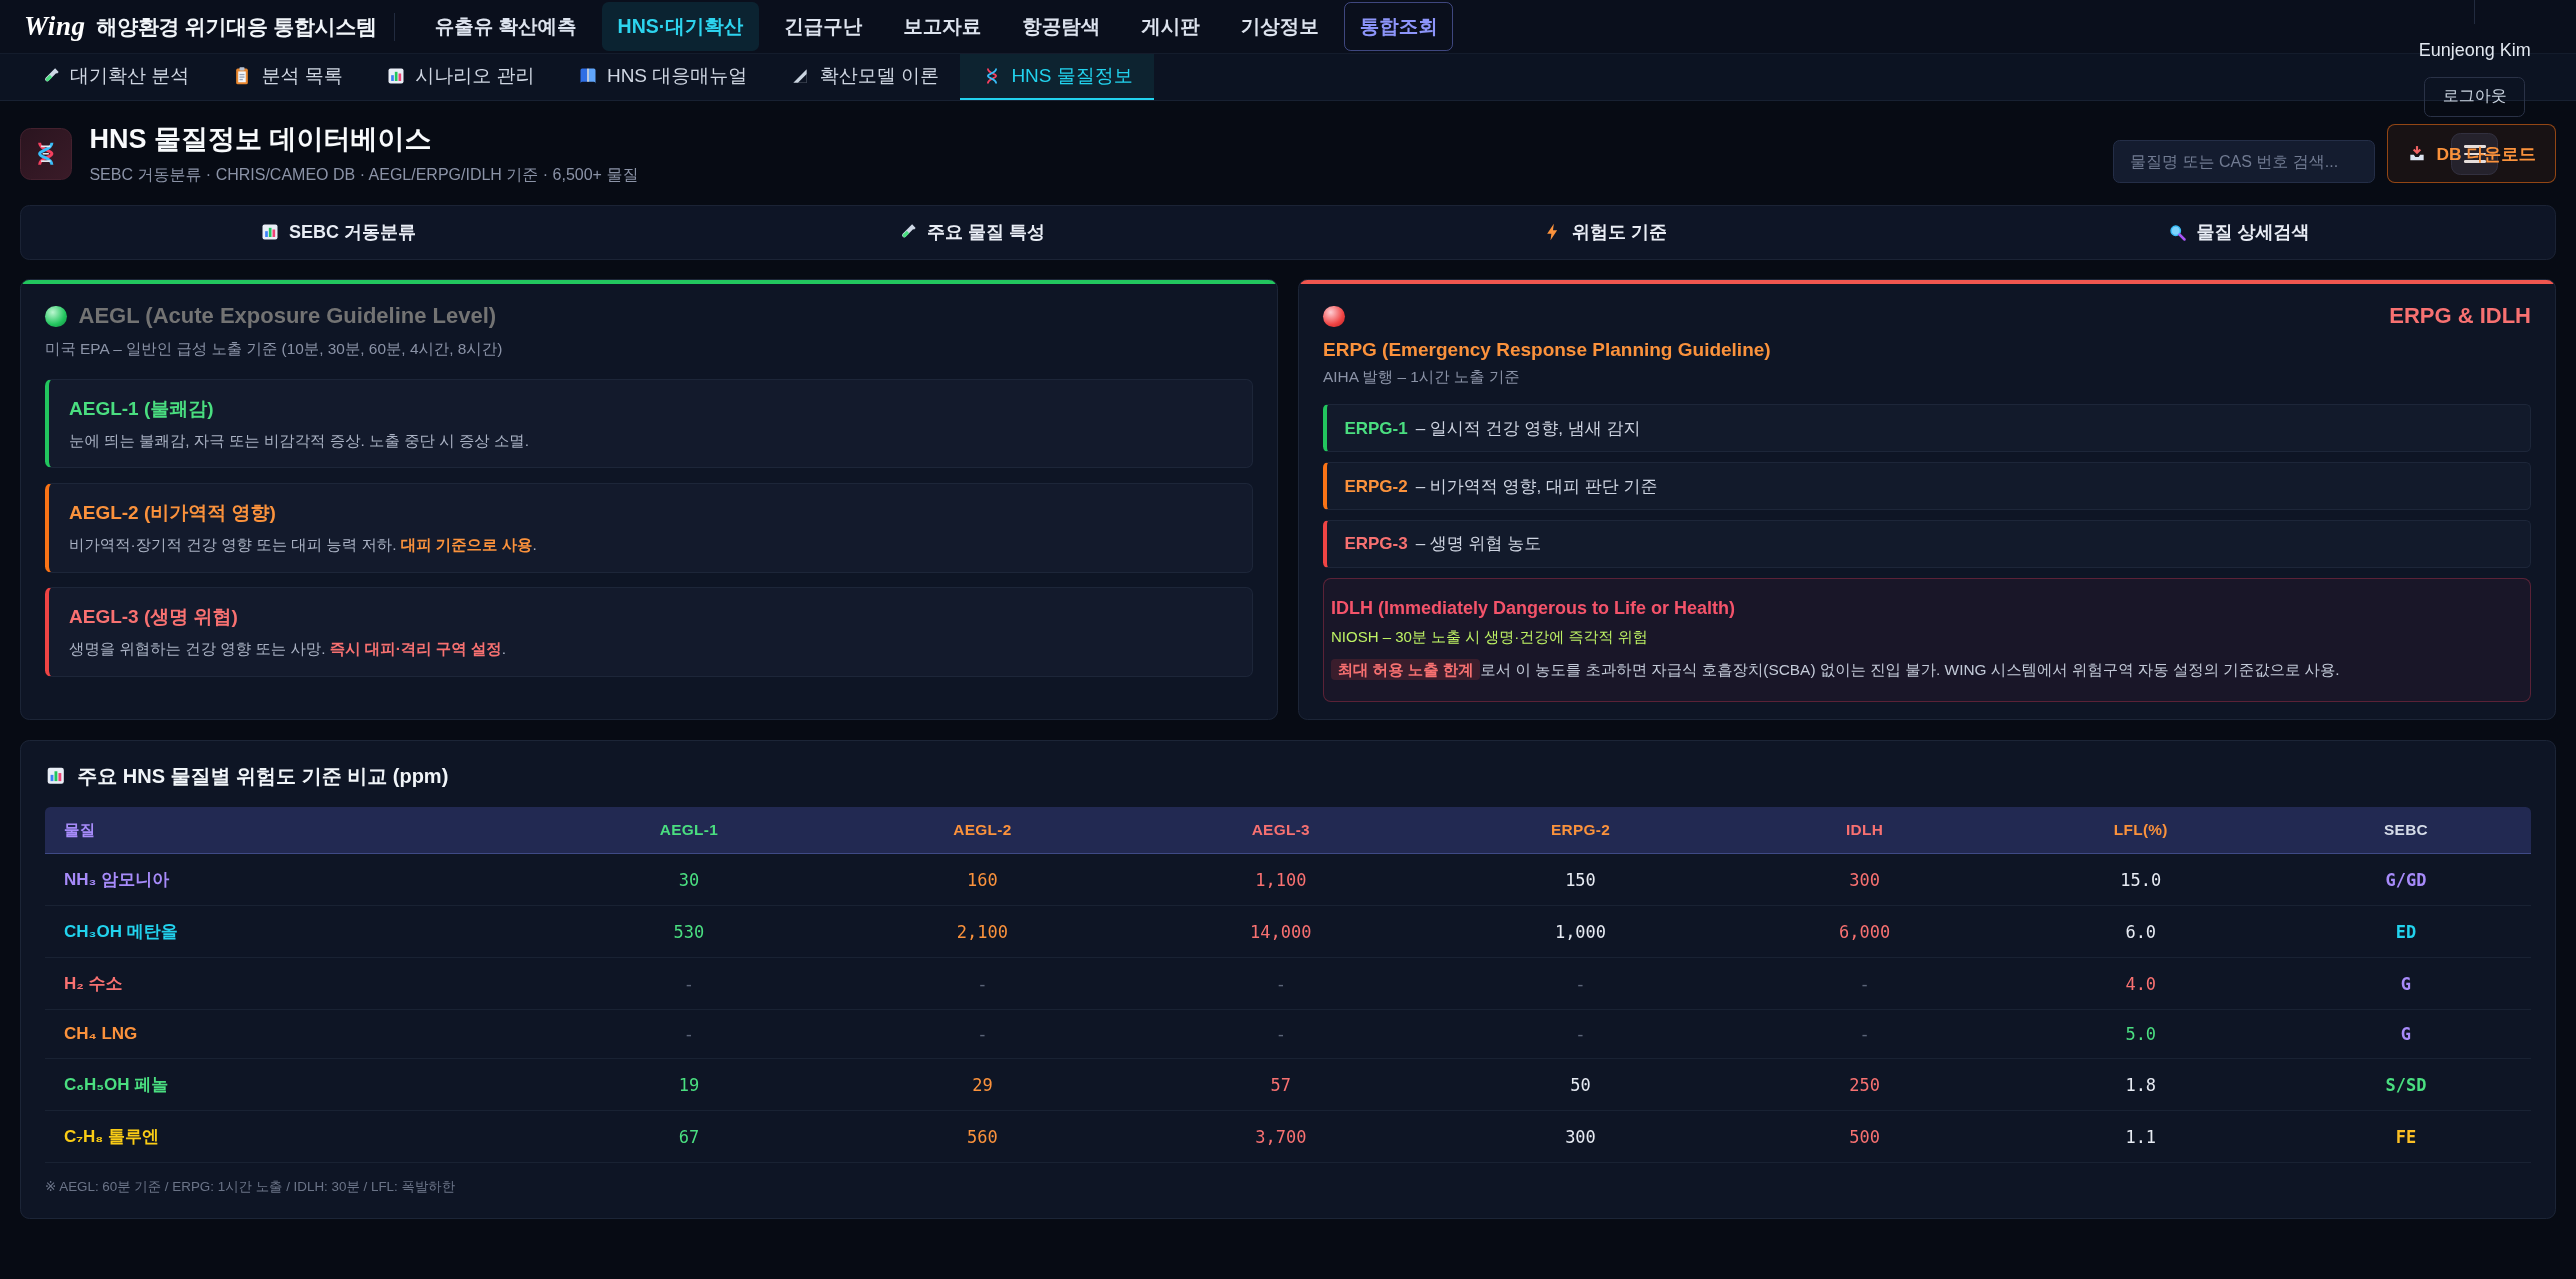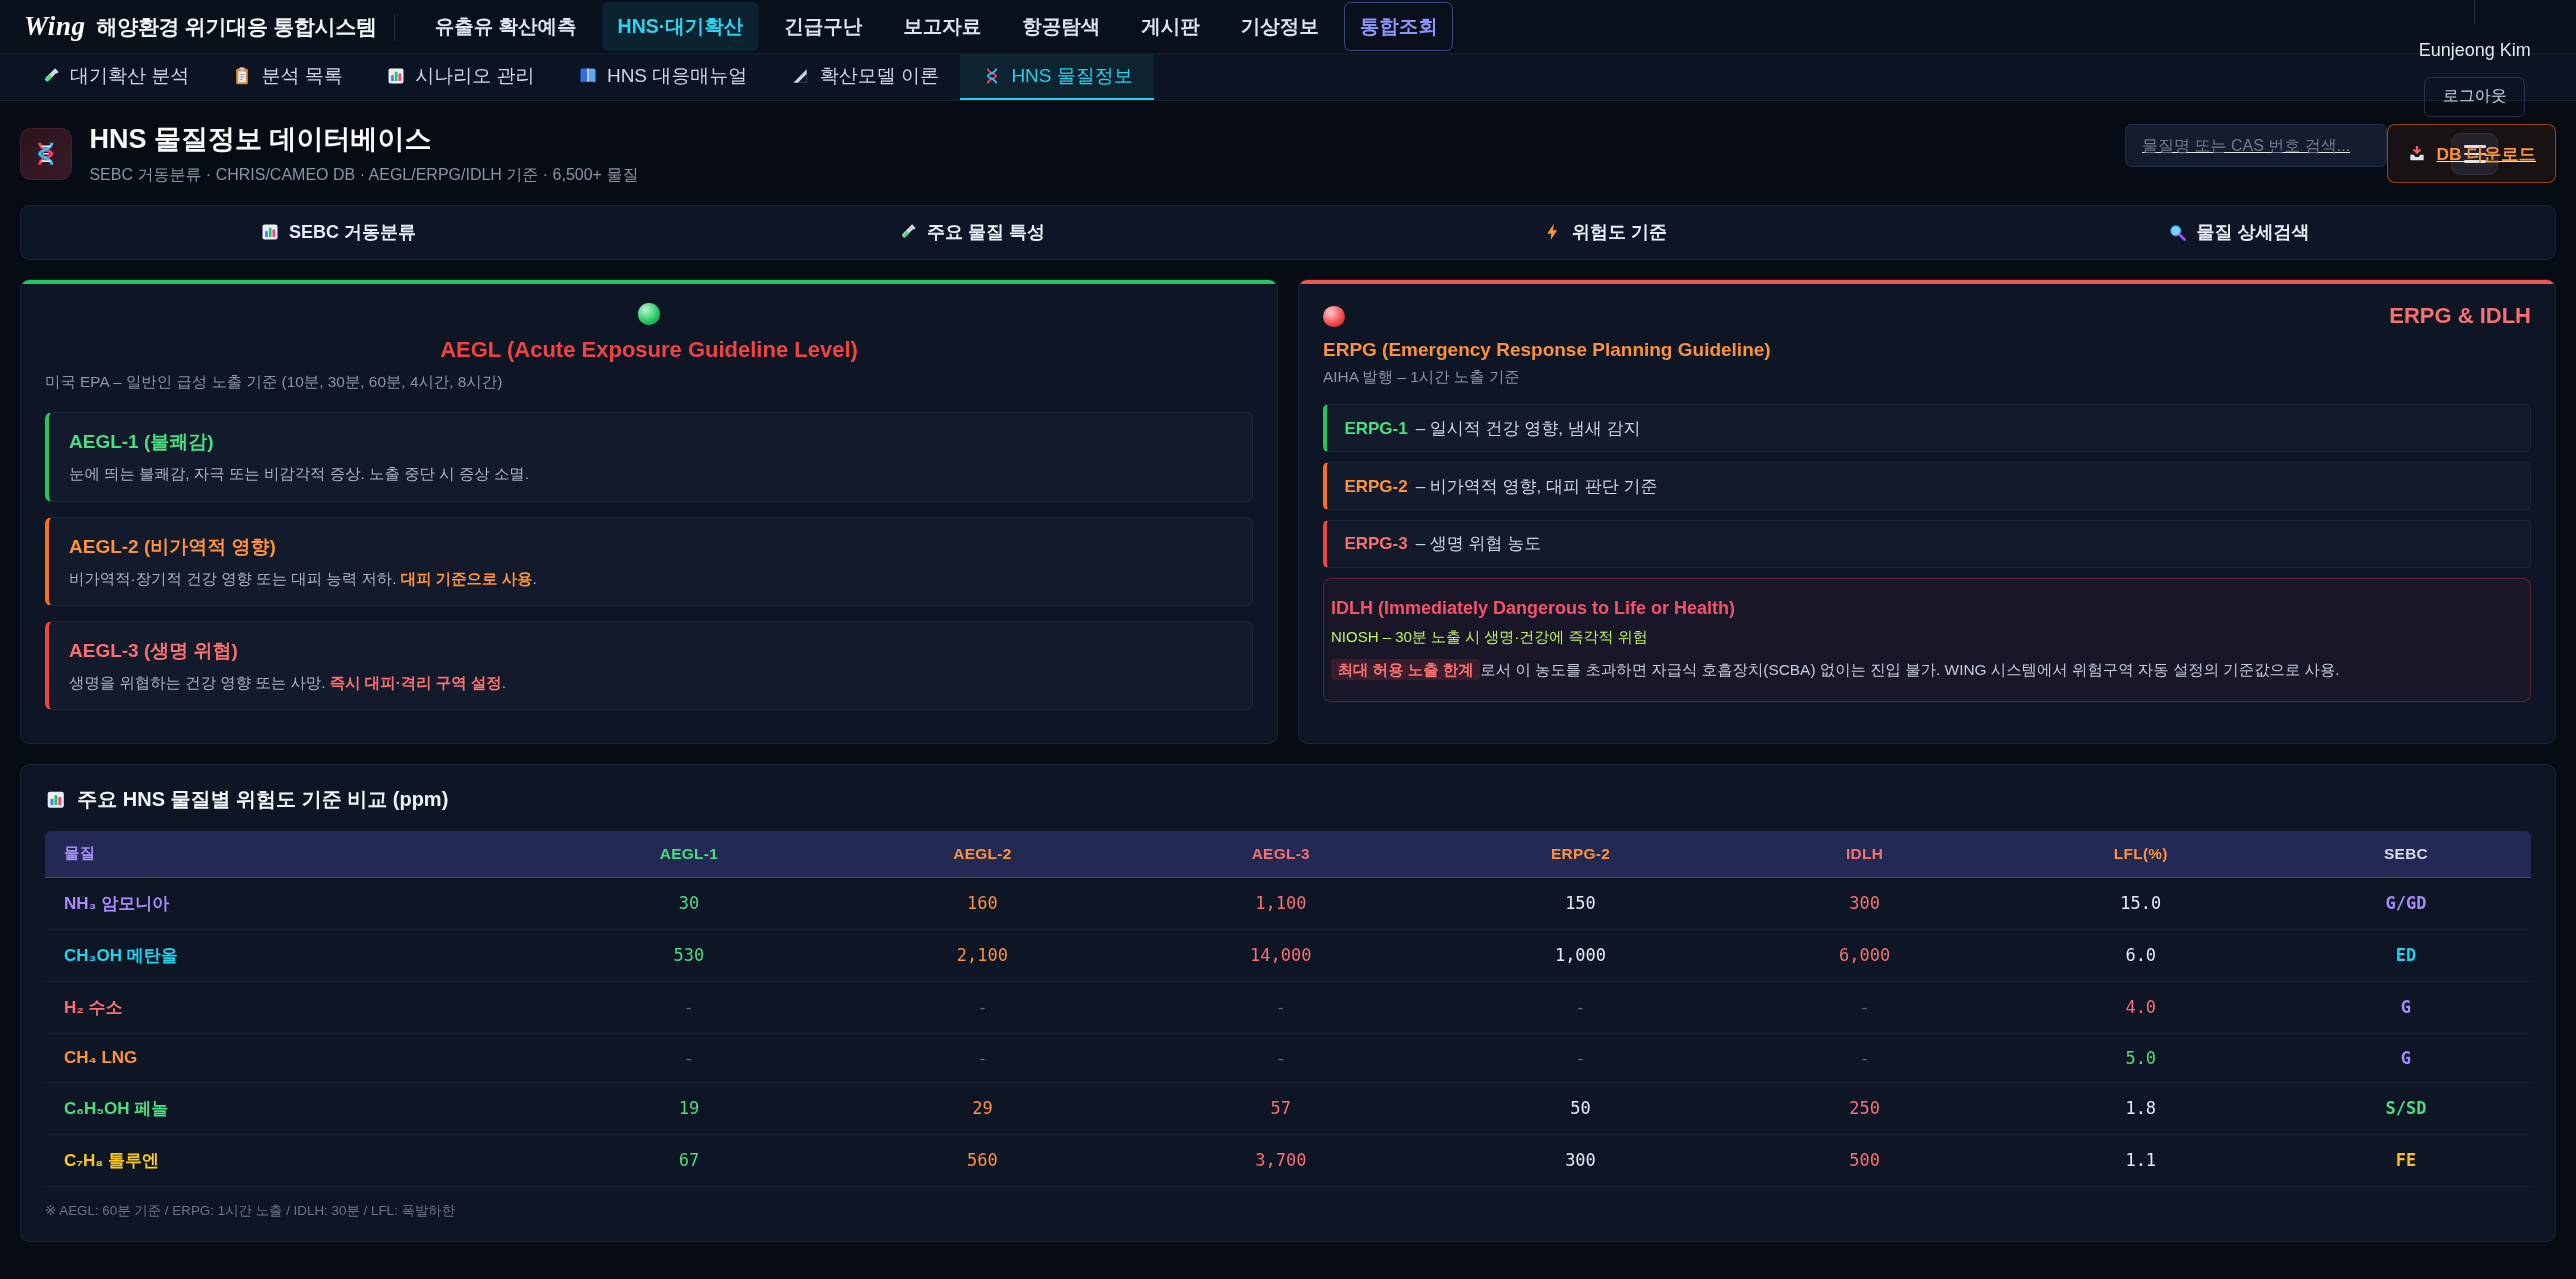--- a/index.html
+++ b/index.html
@@ -42,21 +42,21 @@
     color:#cfd6e2; border-bottom:2.7px solid transparent; cursor:pointer; white-space:nowrap; }
   .subtab.active { background:#0d2330; color:#22d3ee; border-bottom-color:#22d3ee; }
 
   
   .page-head { display:flex; align-items:center; gap:17.4px; padding:20px 20px 16px; }
   .page-icon { width:52px; height:52px; border-radius:10.7px;
     background:linear-gradient(135deg,#2a141f,#3a1b28); border:0.7px solid #44212e;
     display:flex; align-items:center; justify-content:center; }
   .page-title { font-size:27px; font-weight:800; color:#f8fafc; margin-bottom:8px; }
   .page-sub { font-size:16px; color:#8b93a7; }
-  .head-actions { margin-left:auto; display:flex; align-items:flex-start;text-decoration:underline; }
+  .head-actions { margin-left:auto; display:flex; gap:12px; align-items:flex-end; }
   .search-input { width:262px; height:43px; background:#141c2f; border:0.7px solid #242e47;
     border-radius:6.7px; color:#e5e7eb; font-size:16px; padding:0 16px;
     font-family:"Liberation Sans","DejaVu Sans",sans-serif; }
   .search-input::placeholder { color:#717b92; }
   .dl-btn { height:59px; display:flex; align-items:center; gap:9.4px; padding:0 19px;
     border-radius:8px; border:0.7px solid rgba(249,115,22,.55); background:rgba(249,115,22,.07);
     color:#fb923c; font-size:17.4px; font-weight:800; cursor:pointer;
     font-family:"Liberation Sans","DejaVu Sans",sans-serif; }
 
   
@@ -67,21 +67,21 @@
 
   
   .panels { display:grid; grid-template-columns:1fr 1fr; gap:20px; margin:0 20px; }
   .panel { background:#0e1525; border:0.7px solid #1c2537; border-radius:9.4px;
     padding:23px 24px 17.4px; position:relative; overflow:hidden; }
   .panel::before { content:""; position:absolute; top:0; left:0; right:0; height:4px; }
   .panel-green::before { background:#22c55e; }
   .panel-red::before { background:#f0564f; }
   .panel-title { display:flex; align-items:center; gap:12px; font-size:22px; font-weight:800;
     margin-bottom:9.4px; }
-  .panel-green .panel-title { color:#ef4444;flex-direction:column; }
+  .panel-green .panel-title { color:#737373; }
   .panel-red .panel-title { color:#f87171;justify-content:space-between; }
   .sphere { width:21.5px; height:21.5px; border-radius:50%; }
   .sphere-green { background:radial-gradient(circle at 35% 30%, #bbf7d0, #22c55e 60%, #15803d); }
   .sphere-red { background:radial-gradient(circle at 35% 30%, #fecdd3, #ef4444 60%, #b91c1c); }
   .panel-sub { font-size:15.4px; color:#8b93a7; margin-bottom:19px; }
 
   .aegl-card { background:#131a2c; border:0.7px solid #1d2639; border-left:4.7px solid #22c55e;
     border-radius:6.7px; padding:16px 20px; margin-bottom:14.8px; }
   .aegl-card.orange { border-left-color:#f97316; }
   .aegl-card.red { border-left-color:#ef4444; }

